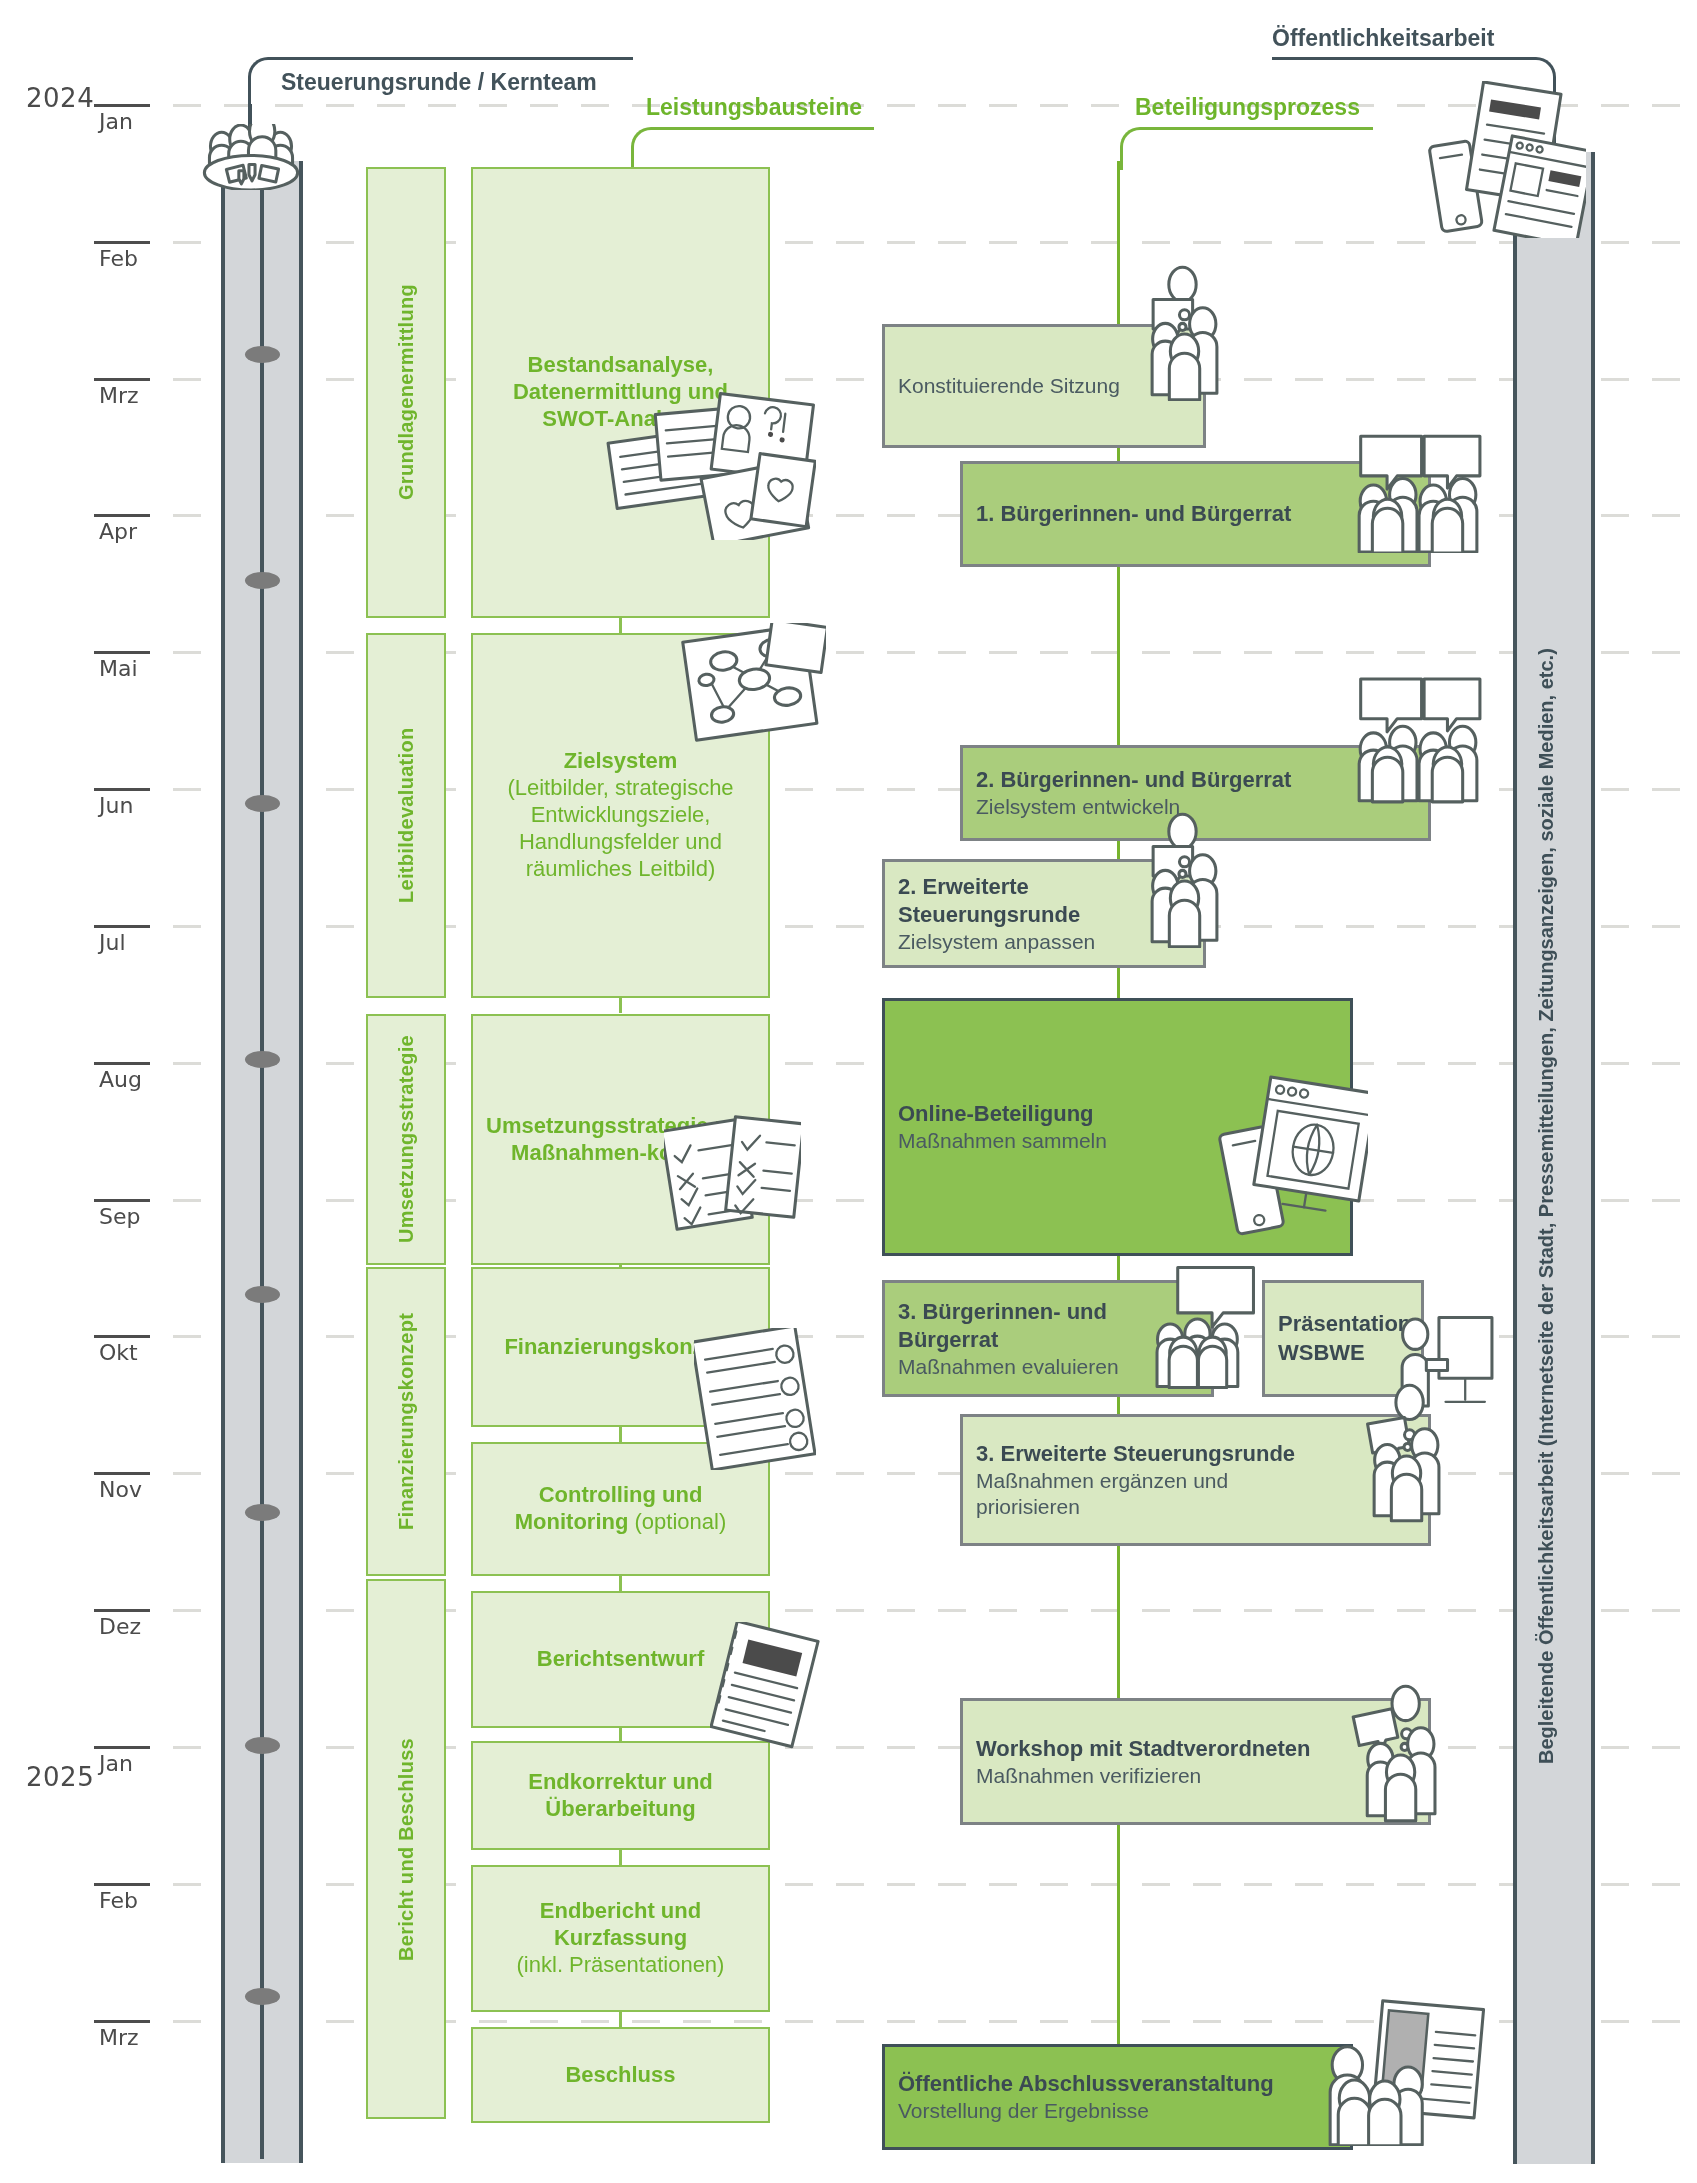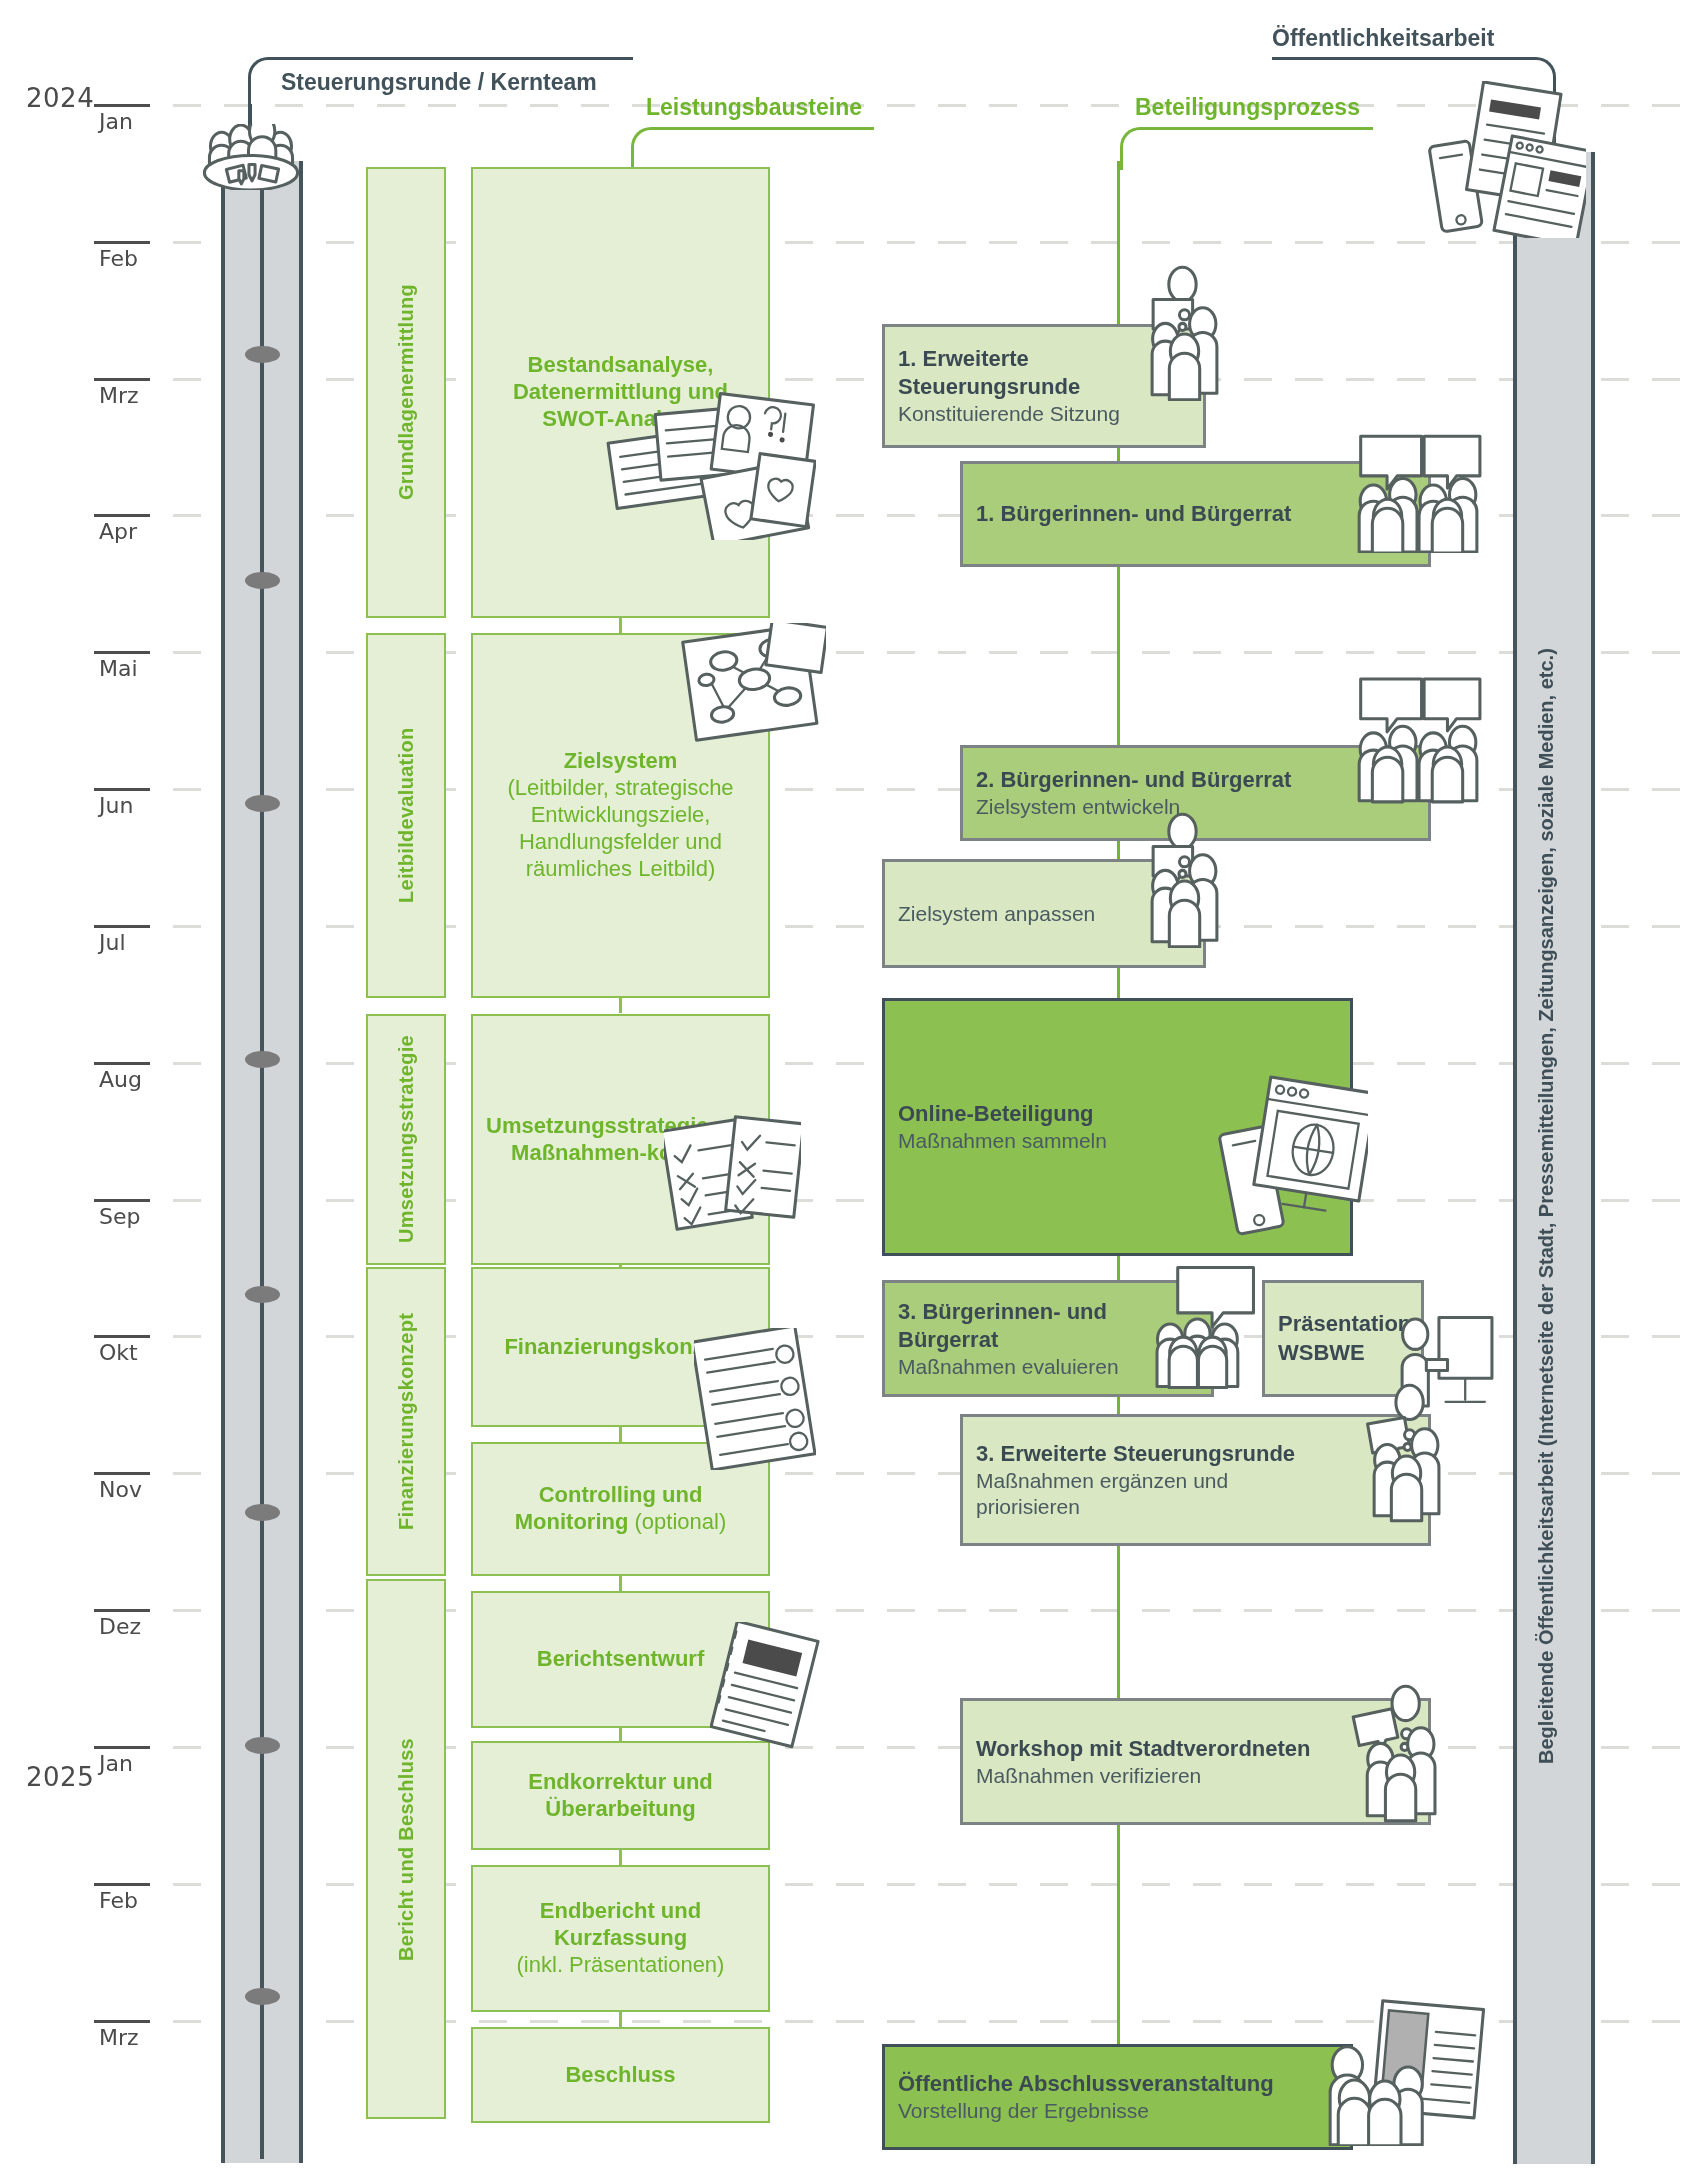--- a/index.html
+++ b/index.html
@@ -380,31 +380,31 @@
           <line class="ln-thin" x1="28" y1="167" x2="28" y2="180"></line>
         </g>
       </g>
     </svg>
   </div>
 
   <div class="abs bp-spine" style="left:1117px;top:161px;height:1911px;"></div>
 
   <div id="bplayer">
       <div class="abs bp-box bp-fill-light" style="left: 882px; top: 324px; width: 324px; height: 124px;">
-        <div class="bp-title bp-pad">1. Erweiterte Steuerungsrunde</div>
         <div class="bp-sub bp-pad">Konstituierende Sitzung</div>
       </div>
       <div class="abs bp-box bp-fill-mid" style="left: 960px; top: 461px; width: 471px; height: 106px;">
         <div class="bp-title bp-pad">1. Bürgerinnen- und Bürgerrat</div>
       </div>
       <div class="abs bp-box bp-fill-mid" style="left: 960px; top: 745px; width: 471px; height: 96px;">
         <div class="bp-title bp-pad">2. Bürgerinnen- und Bürgerrat</div>
         <div class="bp-sub bp-pad">Zielsystem entwickeln</div>
       </div>
       <div class="abs bp-box bp-fill-light" style="left: 882px; top: 859px; width: 324px; height: 109px;">
+        <div class="bp-title bp-pad">2. Erweiterte Steuerungsrunde</div>
         <div class="bp-sub bp-pad">Zielsystem anpassen</div>
       </div>
       <div class="abs bp-box bp-fill-dark" style="left: 882px; top: 998px; width: 471px; height: 258px;">
         <div class="bp-title bp-pad">Online-Beteiligung</div>
         <div class="bp-sub bp-pad">Maßnahmen sammeln</div>
       </div>
       <div class="abs bp-box bp-fill-mid" style="left: 882px; top: 1280px; width: 332px; height: 117px;">
         <div class="bp-title bp-pad">3. Bürgerinnen- und Bürgerrat</div>
         <div class="bp-sub bp-pad">Maßnahmen evaluieren</div>
       </div>

